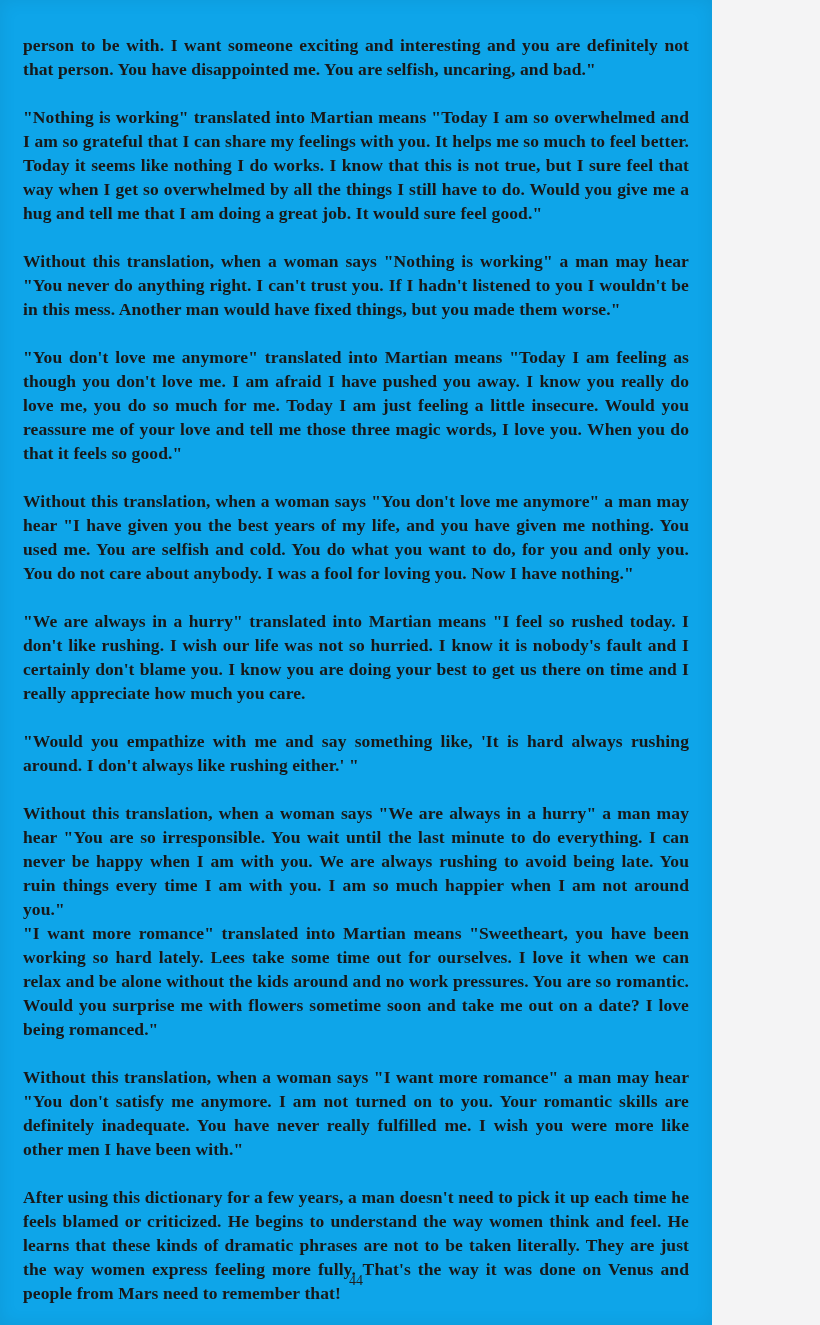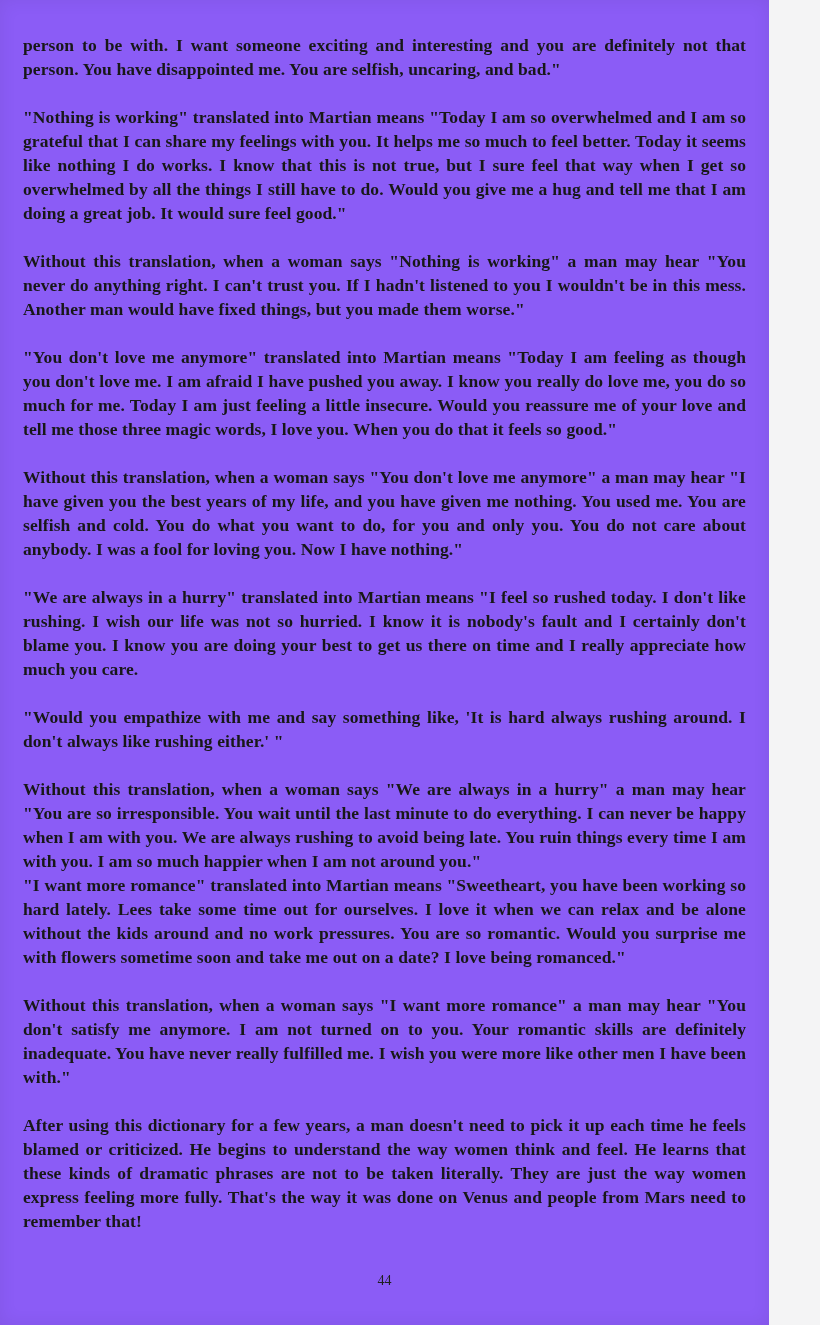--- a/index.html
+++ b/index.html
@@ -2,24 +2,24 @@
 <html><head>
 <meta charset="utf-8">
 <style>
   html, body {
     margin: 0;
     padding: 0;
     background: #f4f4f5;
   }
   .page {
     position: relative;
-    width: 769px;
+    width: 712px;
     height: 1325px;
     box-sizing: border-box;
-    background: #8b5cf6;
+    background: #0ea5e9;
     font-family: "Liberation Serif", "DejaVu Serif", serif;
     box-shadow: inset 0 0 18px rgba(0,0,0,0.07);
     overflow: hidden;
   }
   .text-block {
     position: absolute;
     top: 33px;
     left: 23px;
     right: 23px;
   }

